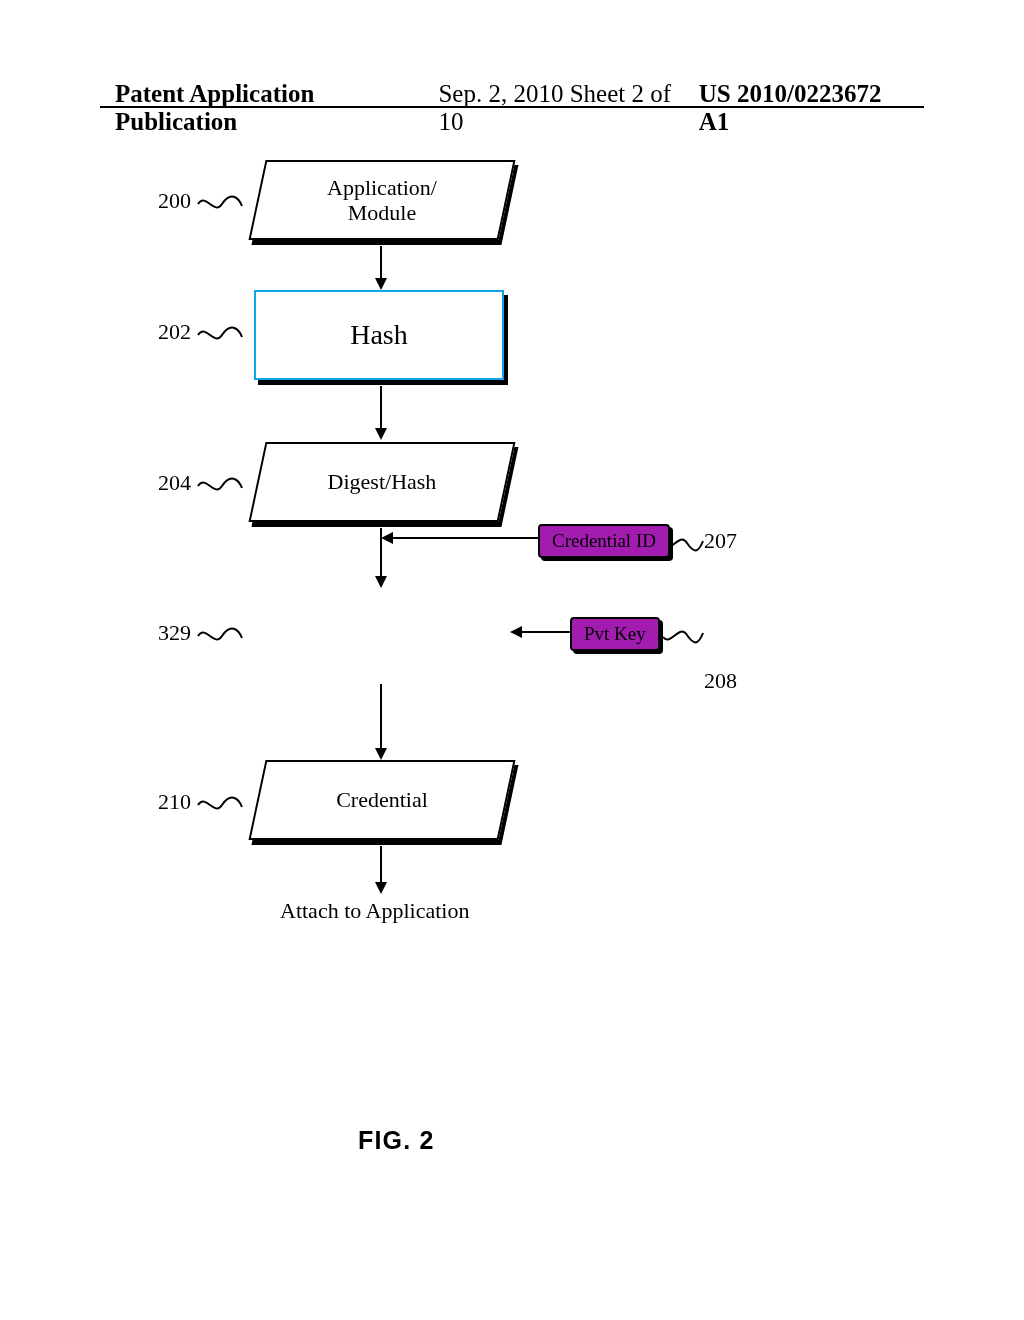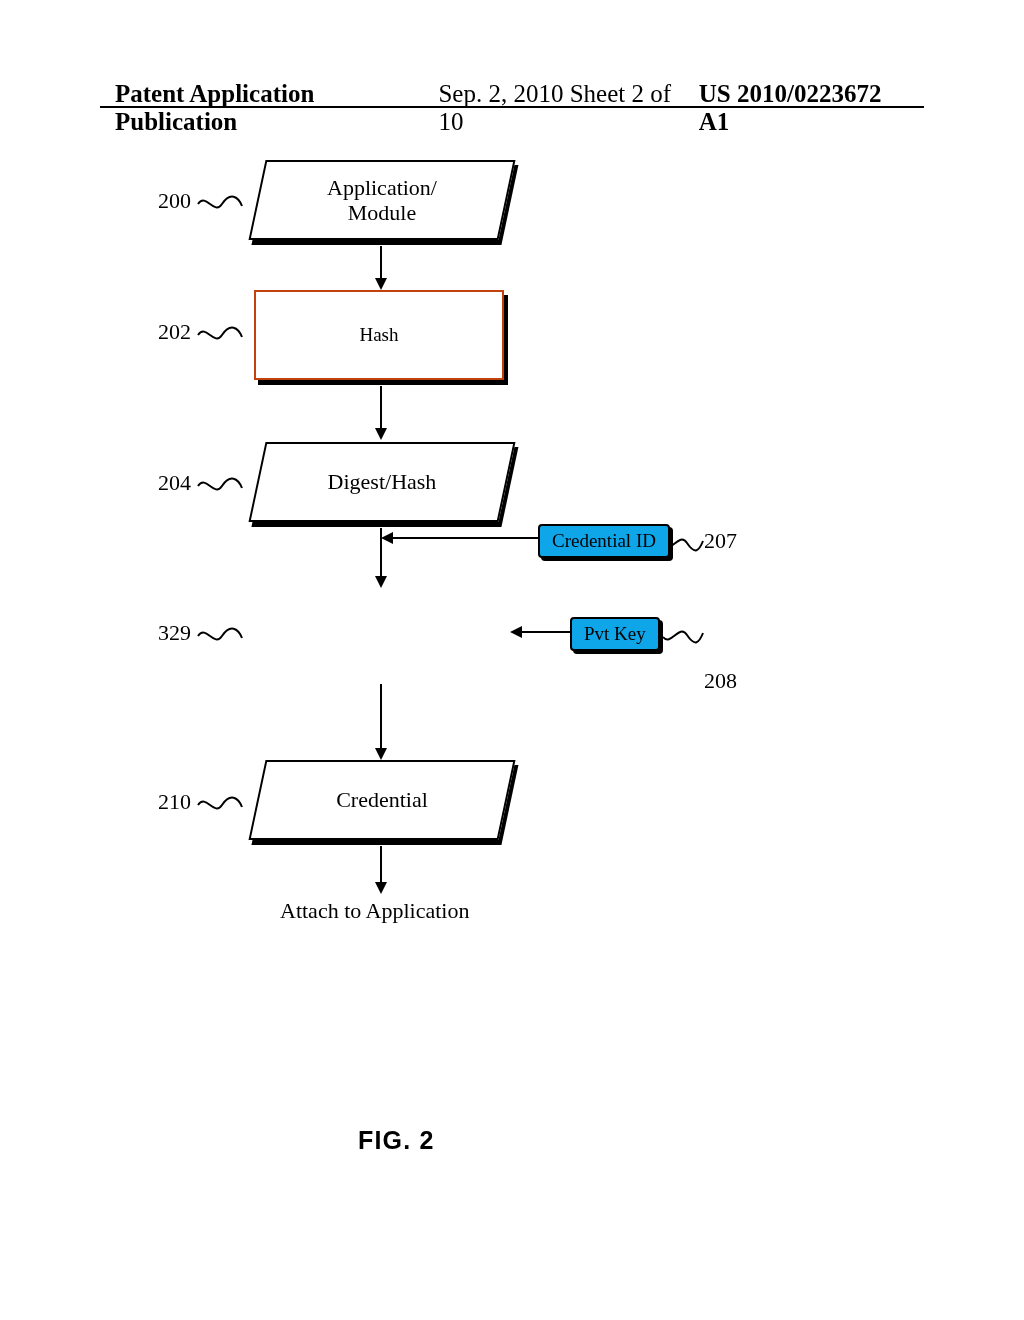--- a/index.html
+++ b/index.html
@@ -47,34 +47,34 @@
     font-size: 22px;
     text-align: center;
     line-height: 1.15;
     padding: 6px 10px;
   }
 
   
   .rect {
     position: absolute;
     width: 250px; height: 90px;
-    border: 2px solid #c2410c;
+    border: 2px solid #0ea5e9;
     box-shadow: 4px 5px 0 #000;
     background: #fff;
     display: flex; align-items: center; justify-content: center;
-    font-size: 19px;
+    font-size: 28px;
   }
 
   
   .sbox {
     position: absolute;
     border: 2px solid #000;
     border-radius: 4px;
     box-shadow: 3px 3px 0 #000;
-    background: #0ea5e9;
+    background: #a21caf;
     padding: 4px 12px;
     font-size: 19px;
     white-space: nowrap;
   }
 
   
   .ref {
     position: absolute;
     font-size: 22px;
   }

